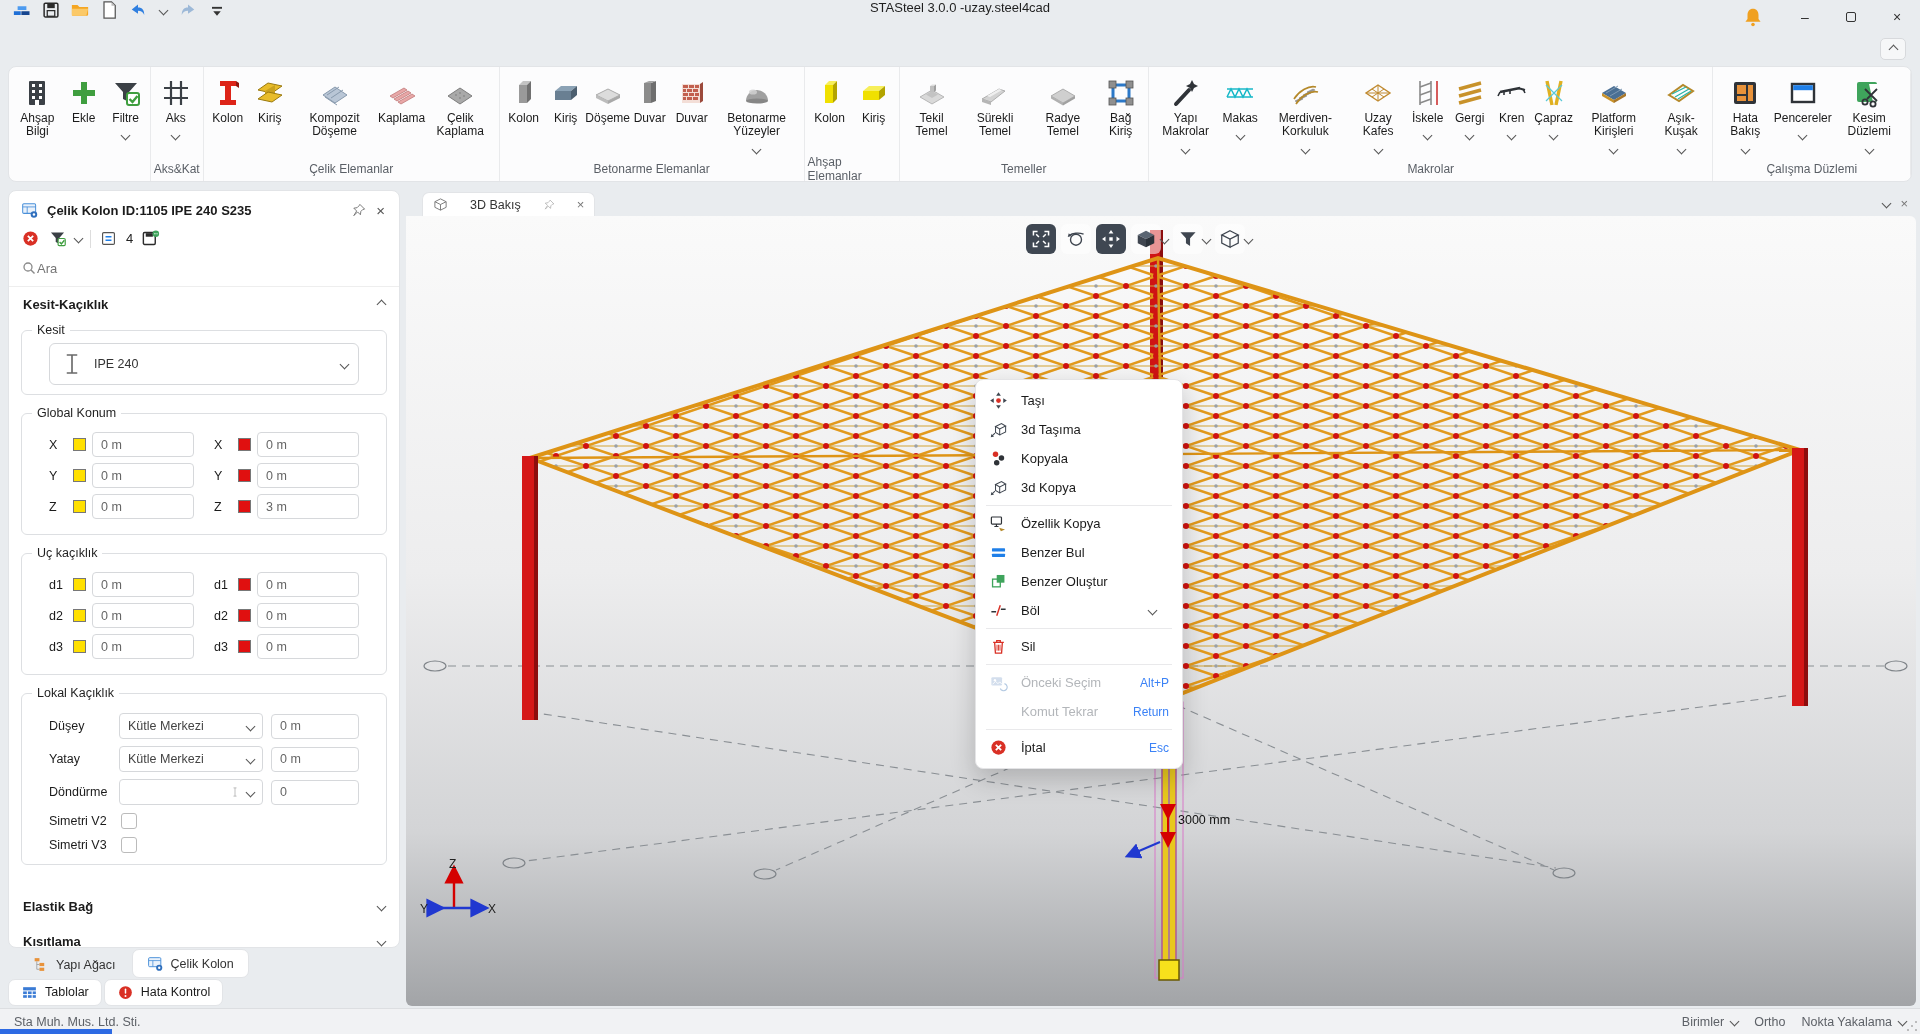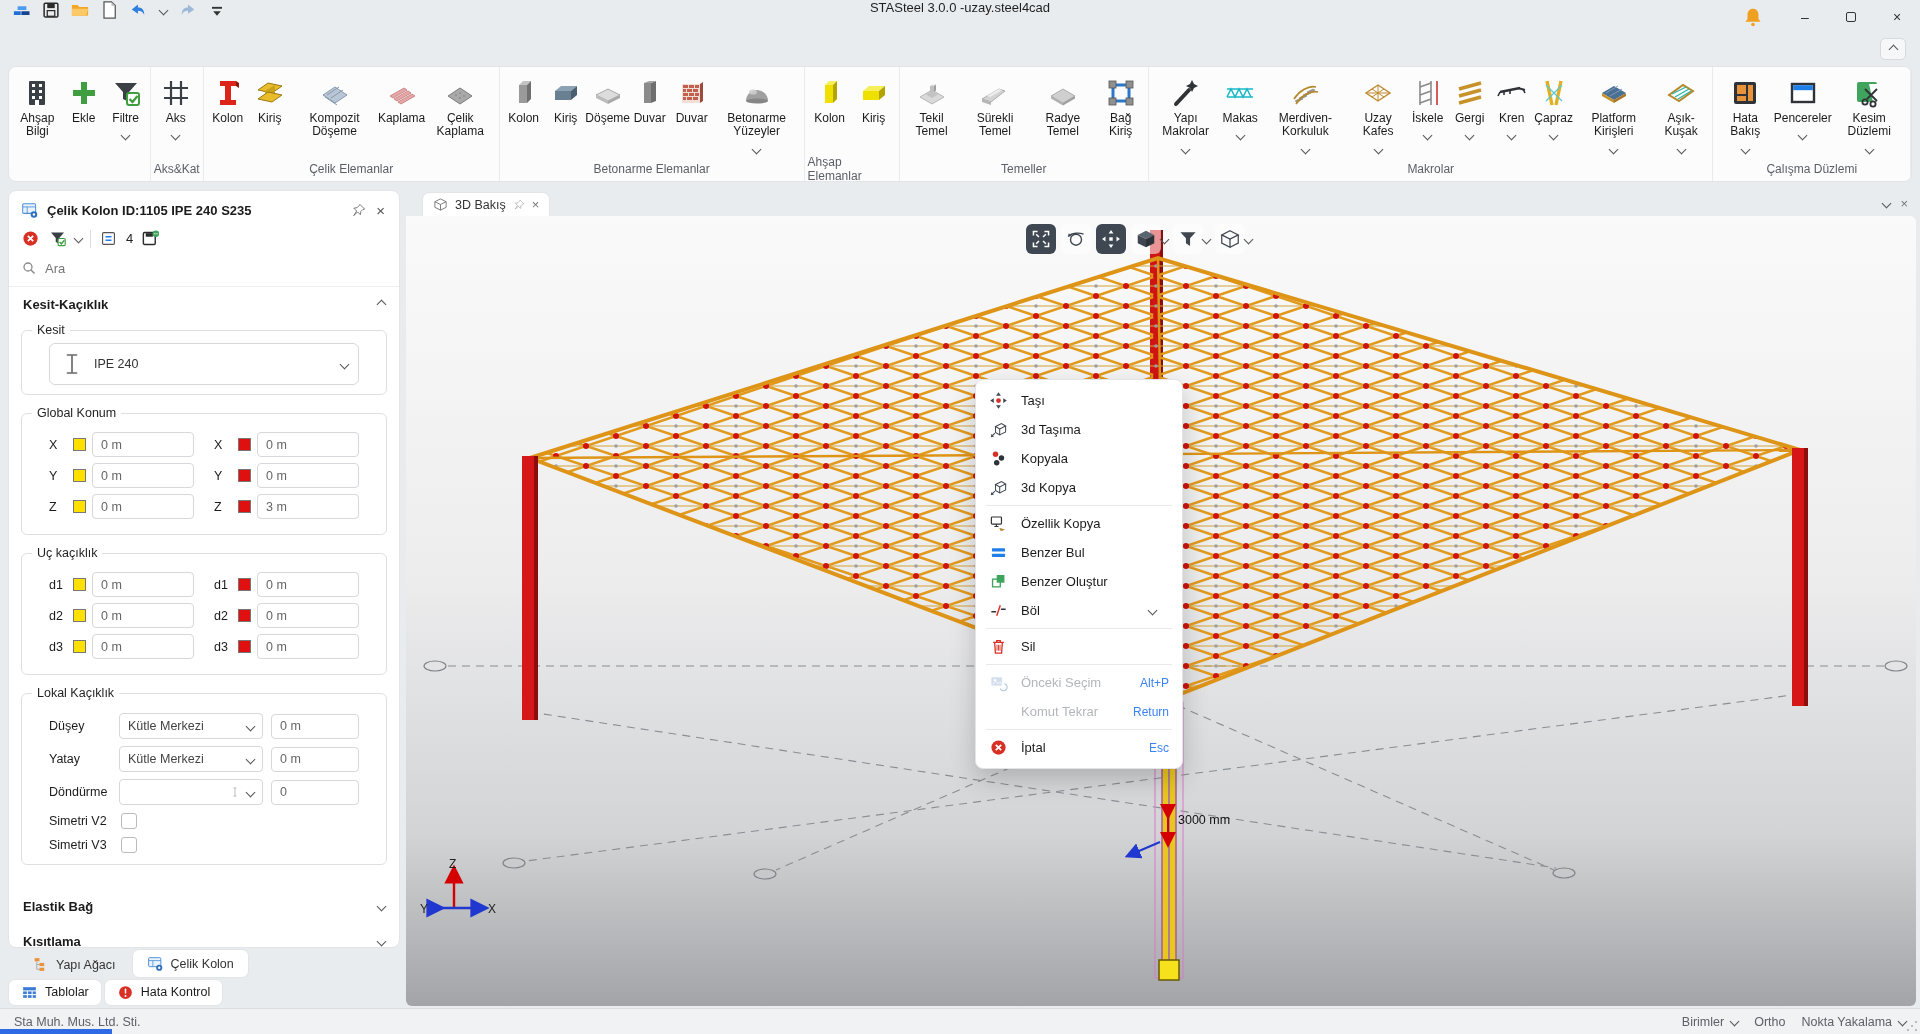--- a/index.html
+++ b/index.html
@@ -39,21 +39,21 @@
   
   .left-col{position:absolute;left:8px;top:190px;width:392px;height:816px;display:flex;flex-direction:column}
   .panel{background:#fff;border:1px solid #e2e4e7;border-radius:8px;height:758px;display:flex;flex-direction:column;overflow:hidden}
   .panel-head{display:flex;align-items:center;gap:8px;padding:10px 12px 6px}
   .panel-head .ic{width:18px;height:18px}
   .panel-title{font-weight:bold;font-size:13px;flex:1}
   .panel-tools{display:flex;align-items:center;gap:8px;padding:4px 12px 8px}
   .panel-tools .ic{width:19px;height:19px}
   .vsep{width:1px;height:18px;background:#ddd}
   .count-num{font-size:13px;color:#222}
-  .search-row{display:flex;align-items:center;gap:8px;padding:4px 12px 10px;border-bottom:1px solid #eee}
+  .search-row{display:flex;align-items:center;padding:4px 12px 10px;border-bottom:1px solid #eee}
   .search-row .ic{width:16px;height:16px}
   .search-row input{border:none;outline:none;font-size:13px;color:#444;flex:1;background:transparent}
   .sec-head{display:flex;align-items:center;justify-content:space-between;padding:10px 14px;font-weight:bold;font-size:13px}
   .gbox{border:1px solid #dddfe2;border-radius:6px;margin:8px 12px 10px;padding:12px 27px 9px;position:relative}
   .gbox .legend{position:absolute;top:-8px;left:10px;background:#fff;padding:0 5px;font-size:12.5px;color:#1f1f1f}
   .combo{display:flex;align-items:center;gap:10px;border:1px solid #d6d8db;border-radius:6px;height:42px;padding:0 10px}
   .combo .ic{width:24px;height:28px}
   .combo-val{flex:1;font-size:12.5px;color:#333}
   .coord-row{display:flex;align-items:center;gap:6px;margin:6px 0}
   .coord-row .cl{width:18px;font-size:12.5px}
@@ -76,21 +76,21 @@
   .panel-tabs{display:flex;align-items:flex-end;gap:2px;padding-left:10px;height:30px}
   .ptab{display:flex;align-items:center;gap:7px;padding:5px 14px;font-size:12.5px;color:#333;border-radius:7px;background:transparent}
   .ptab.active{background:#fff;border:1px solid #e2e4e7}
   .ptab .ic{width:17px;height:17px}
   .footer-tabs{display:flex;gap:2px;height:28px;align-items:center}
   .ftab{display:flex;align-items:center;gap:7px;padding:4px 12px;font-size:12.5px;background:#fff;border:1px solid #e2e4e7;border-radius:7px}
   .ftab .ic{width:17px;height:17px}
   
   .viewport{position:absolute;left:406px;top:190px;right:4px;bottom:28px;display:flex;flex-direction:column}
   .vtab-strip{height:26px;display:flex;align-items:flex-end;position:relative}
-  .vtab{display:flex;align-items:center;gap:7px;background:#fff;border:1px solid #e2e4e7;border-bottom:none;border-radius:7px 7px 0 0;padding:4px 10px;font-size:12.5px;color:#333;margin-left:16px}
+  .vtab{display:flex;align-items:center;gap:22px;background:#fff;border:1px solid #e2e4e7;border-bottom:none;border-radius:7px 7px 0 0;padding:4px 10px;font-size:12.5px;color:#333;margin-left:16px}
   .vtab .ic{width:15px;height:15px}
   .vtab .x{color:#777;font-size:13px}
   .strip-ctl{position:absolute;right:8px;top:6px;display:flex;gap:10px;align-items:center;color:#777}
   .scene{flex:1;position:relative;background:linear-gradient(180deg,#fafafa 0%,#ededee 45%,#d3d4d6 78%,#a2a4a7 100%);border-radius:0 6px 6px 6px;overflow:hidden}
   .scene>svg{position:absolute;inset:0}
   .vtoolbar{position:absolute;left:620px;top:8px;display:flex;align-items:center;gap:5px}
   .vbtn{width:30px;height:30px;border-radius:6px;display:flex;align-items:center;justify-content:center;background:rgba(255,255,255,.55)}
   .vbtn.dark{background:#3f4752}
   .vbtn .ic{width:22px;height:22px}
   .vdd{margin-left:-2px}

